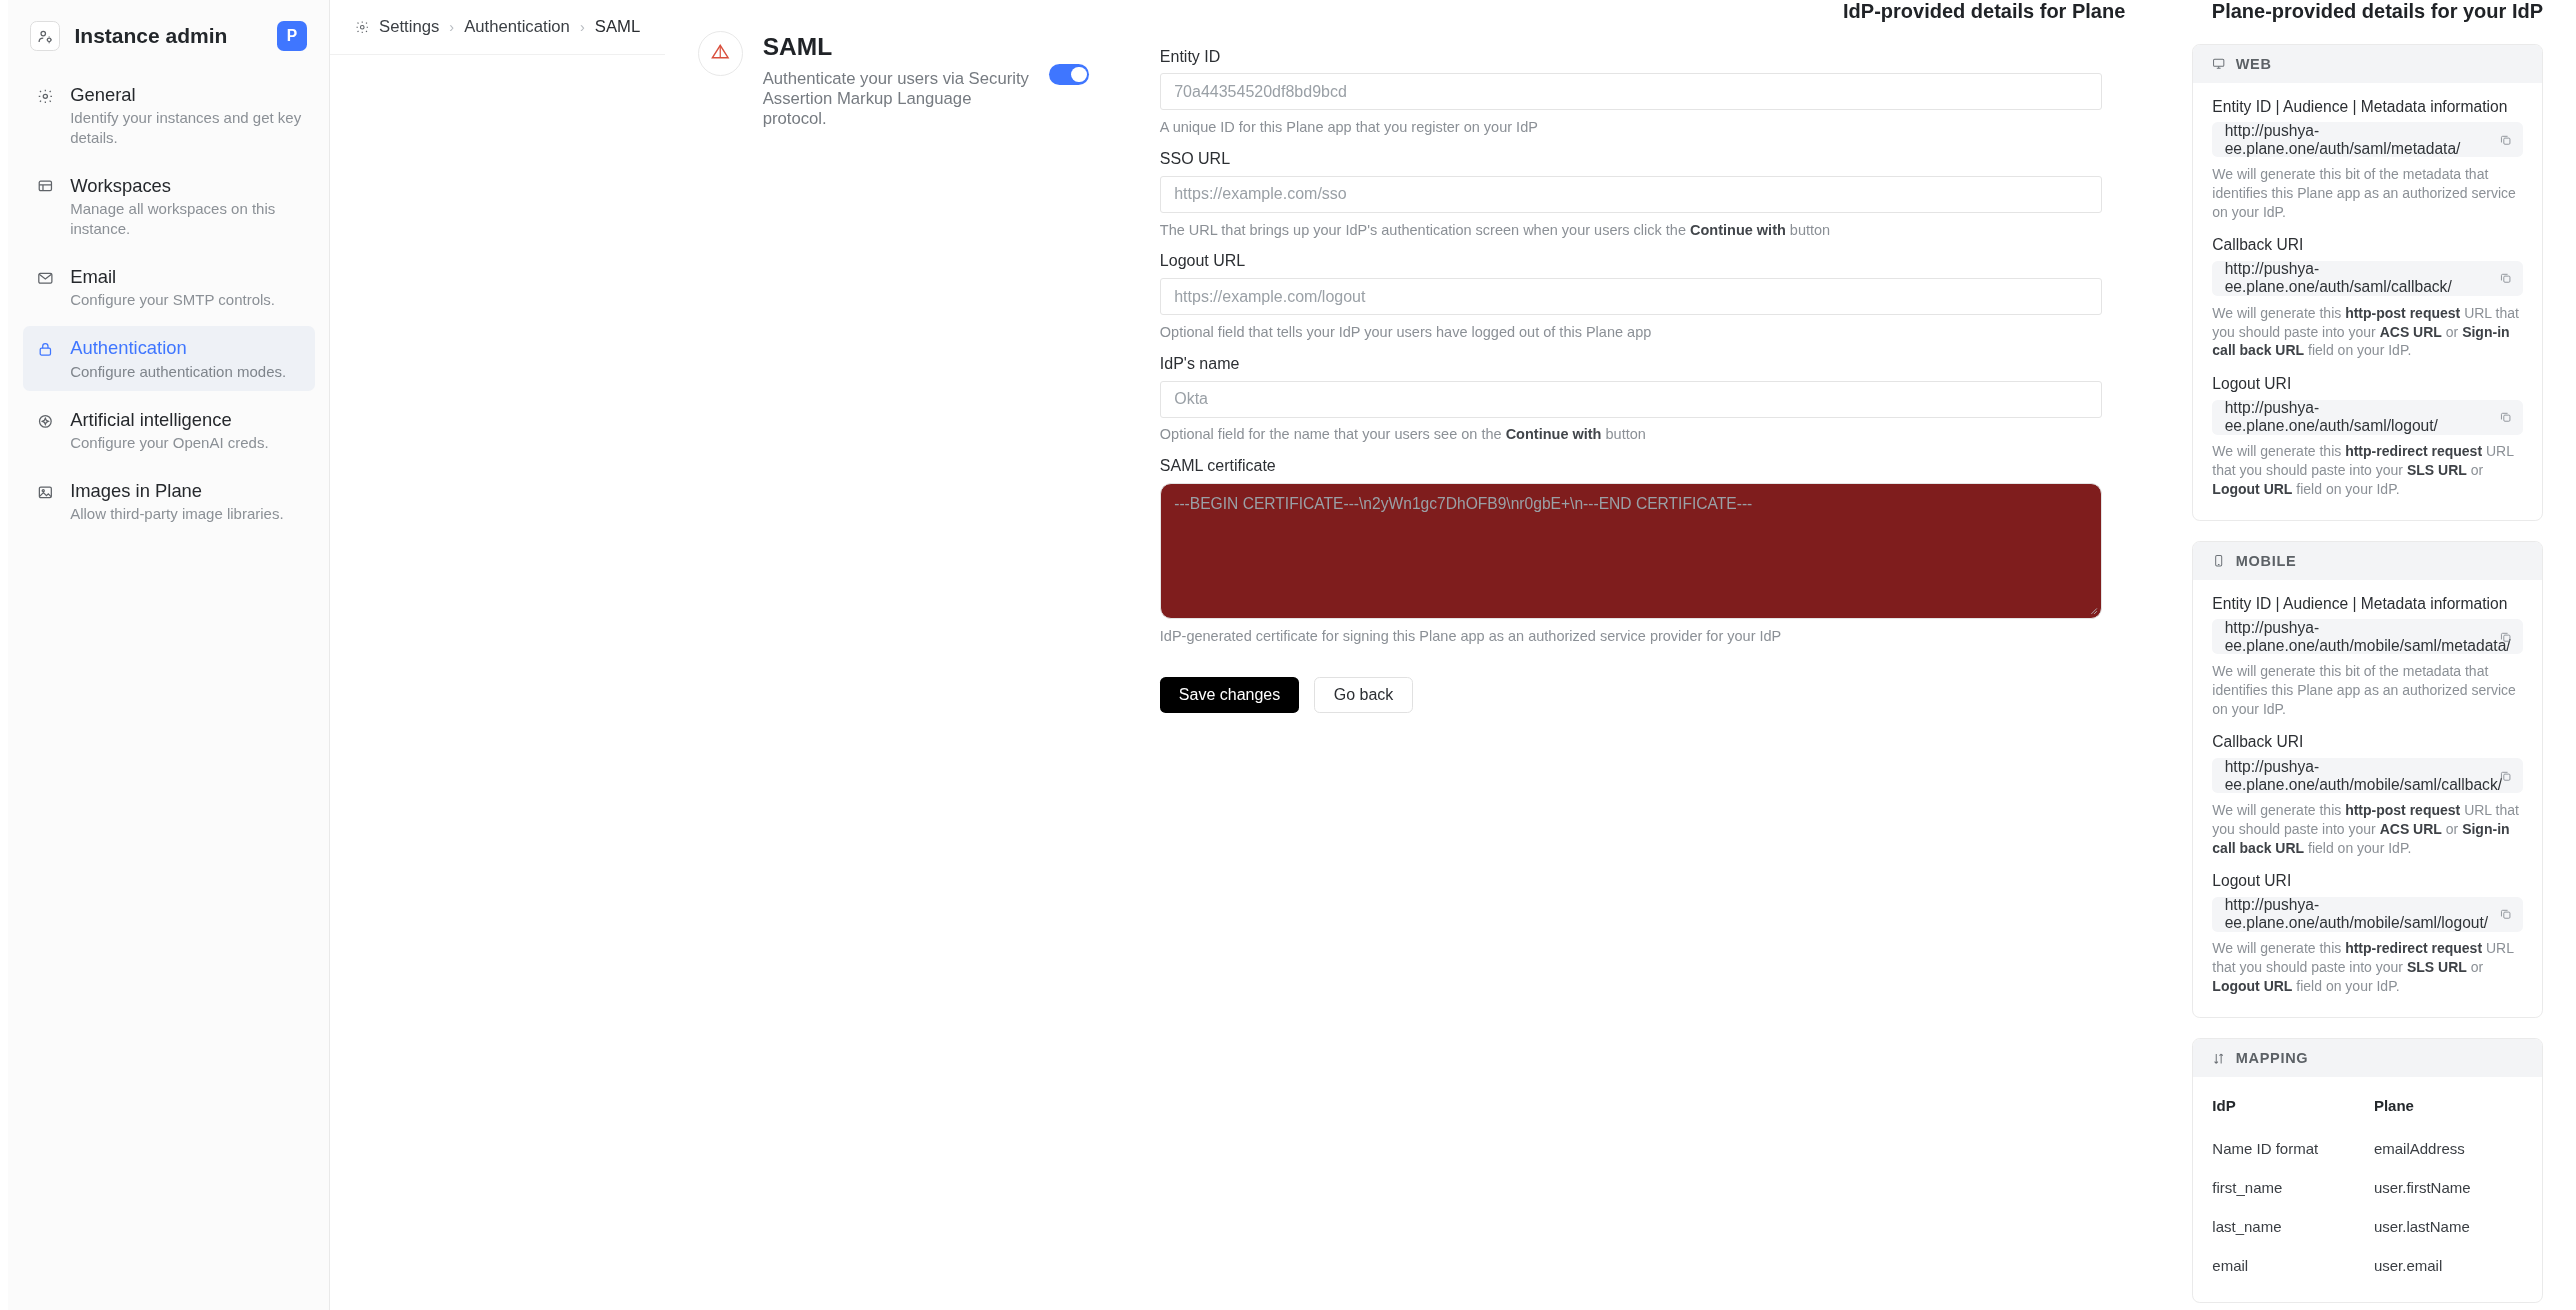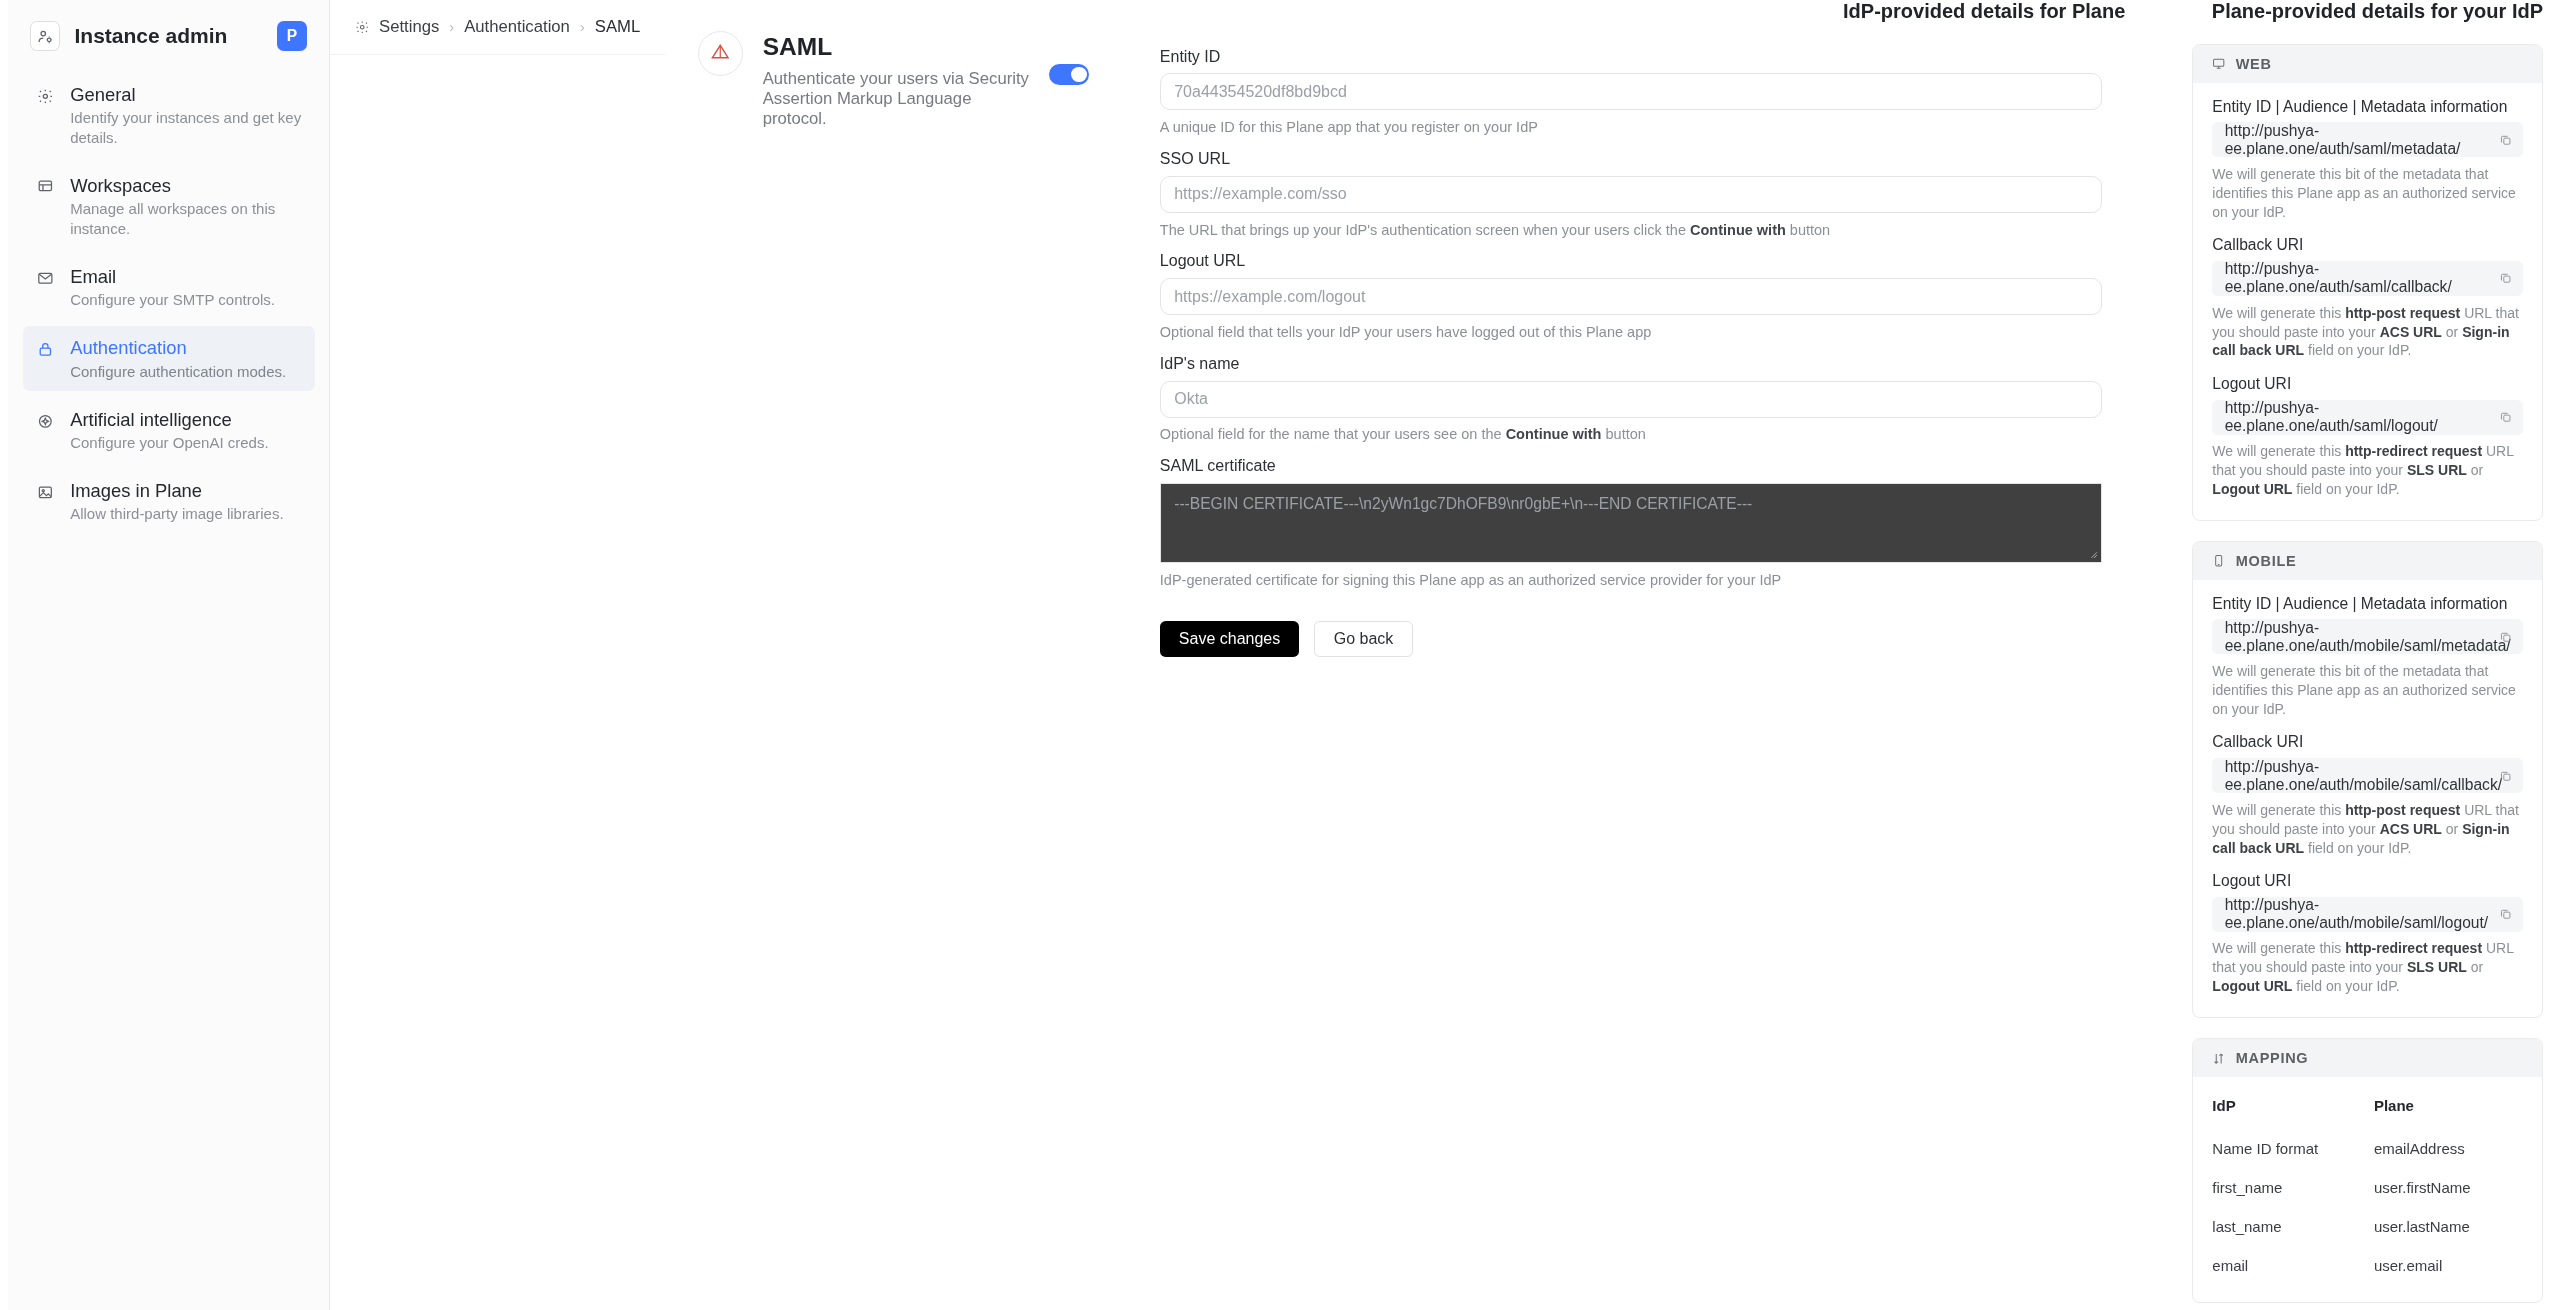--- a/index.html
+++ b/index.html
@@ -130,40 +130,40 @@
 
   .section-title { font-size: 20px; font-weight: 600; color: #202327; margin-bottom: 24.5px; text-align: right; }
   .col-right .section-title { margin-bottom: 21px; }
 
   .field { margin-bottom: 12.3px; }
   .field-label { font-size: 16px; color: #2c2f33; margin-bottom: 7.8px; }
   .field-input {
     width: 942px;
     height: 37px;
     border: 1.7px solid #e4e4e4;
-    border-radius: 10px;
+    border-radius: 3px;
     padding: 0 13.4px;
     font-size: 16px;
     color: #9aa0a6;
     font-family: "Liberation Sans", sans-serif;
     background: #fff;
     display: flex;
     align-items: center;
   }
   .field-hint { font-size: 14.5px; color: #8b9096; margin-top: 7.8px; line-height: 1.35; }
   .field-hint b { color: #42464b; font-weight: 600; }
   .cert-area {
     width: 942px;
-    height: 80px;
+    height: 136px;
     border: 1.7px solid #e4e4e4;
-    border-radius: 0;
+    border-radius: 11px;
     padding: 11px 13.4px;
     font-size: 15.6px;
     color: #9aa0a6;
-    background: #404040;
+    background: #7f1d1d;
     position: relative;
     overflow: hidden;
   }
   .cert-area .resize-grip {
     position: absolute; right: 3.3px; bottom: 3.3px;
     width: 11px; height: 11px;
     color: #b9bdc2;
   }
   .btn-row { display: flex; gap: 14.5px; margin-top: 31px; }
   .btn {

